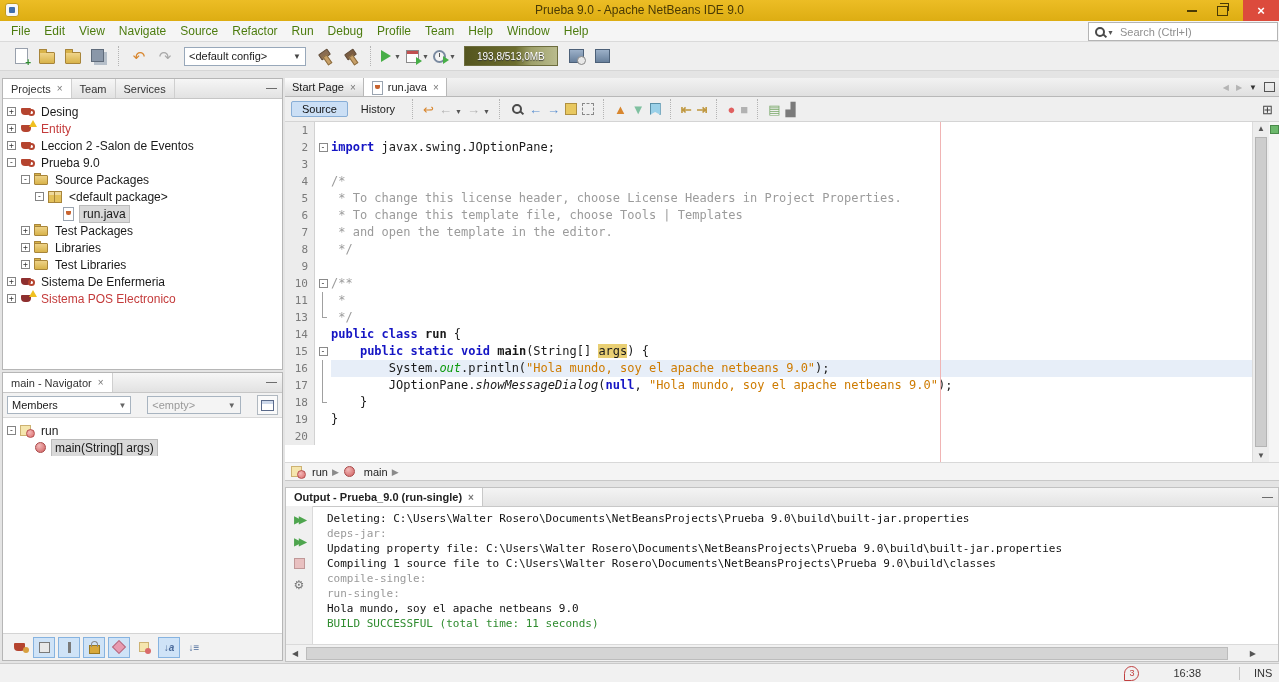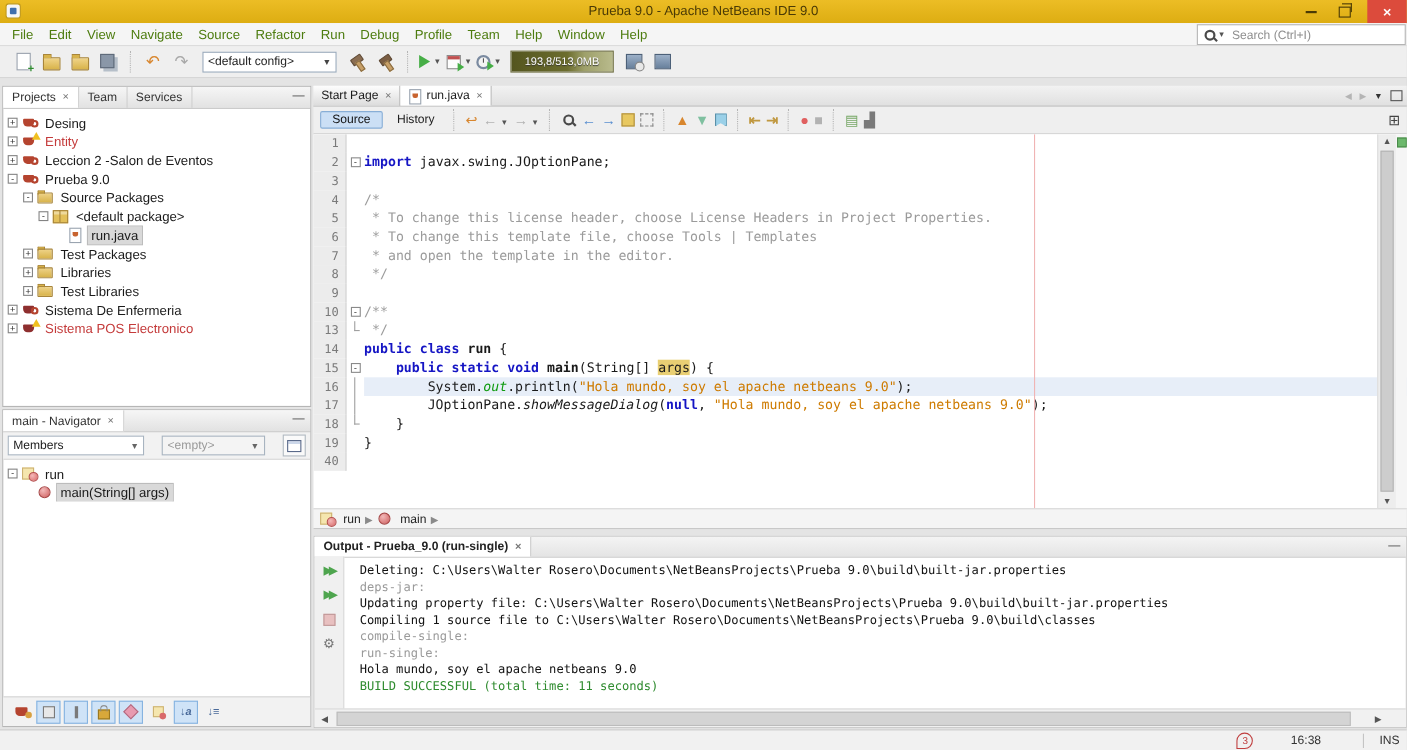--- a/index.html
+++ b/index.html
@@ -514,20 +514,27 @@
           <span class="ln-code"></span>
         </div>
         <div class="code-row">
           <span class="g-num">10</span>
           <span class="fold">
             <span class="fbox">-</span>
           </span>
           <span class="ln-code"><span class="tok-cm">/**</span></span>
         </div>
         <div class="code-row">
+          <span class="g-num">11</span>
+          <span class="fold">
+            <i class="fguide"></i>
+          </span>
+          <span class="ln-code"><span class="tok-cm"> *</span></span>
+        </div>
+        <div class="code-row">
           <span class="g-num">13</span>
           <span class="fold">
             <i class="fguide end"></i>
           </span>
           <span class="ln-code"><span class="tok-cm"> */</span></span>
         </div>
         <div class="code-row">
           <span class="g-num">14</span>
           <span class="fold"></span>
           <span class="ln-code"><span class="tok-kw">public</span><span class="tok-pl"> </span><span class="tok-kw">class</span><span class="tok-pl"> </span><span class="tok-bd">run</span><span class="tok-pl"> {</span></span>
@@ -559,21 +566,21 @@
             <i class="fguide end"></i>
           </span>
           <span class="ln-code"><span class="tok-pl">    }</span></span>
         </div>
         <div class="code-row">
           <span class="g-num">19</span>
           <span class="fold"></span>
           <span class="ln-code"><span class="tok-pl">}</span></span>
         </div>
         <div class="code-row">
-          <span class="g-num">40</span>
+          <span class="g-num">20</span>
           <span class="fold"></span>
           <span class="ln-code"></span>
         </div>
       </div>
     <div class="margin-line"></div>
     <div class="ed-vscroll">
       <span class="sarr" style="top:2px;">▲</span>
       <span class="thumb"></span>
       <span class="sarr" style="bottom:2px;">▼</span>
     </div>

